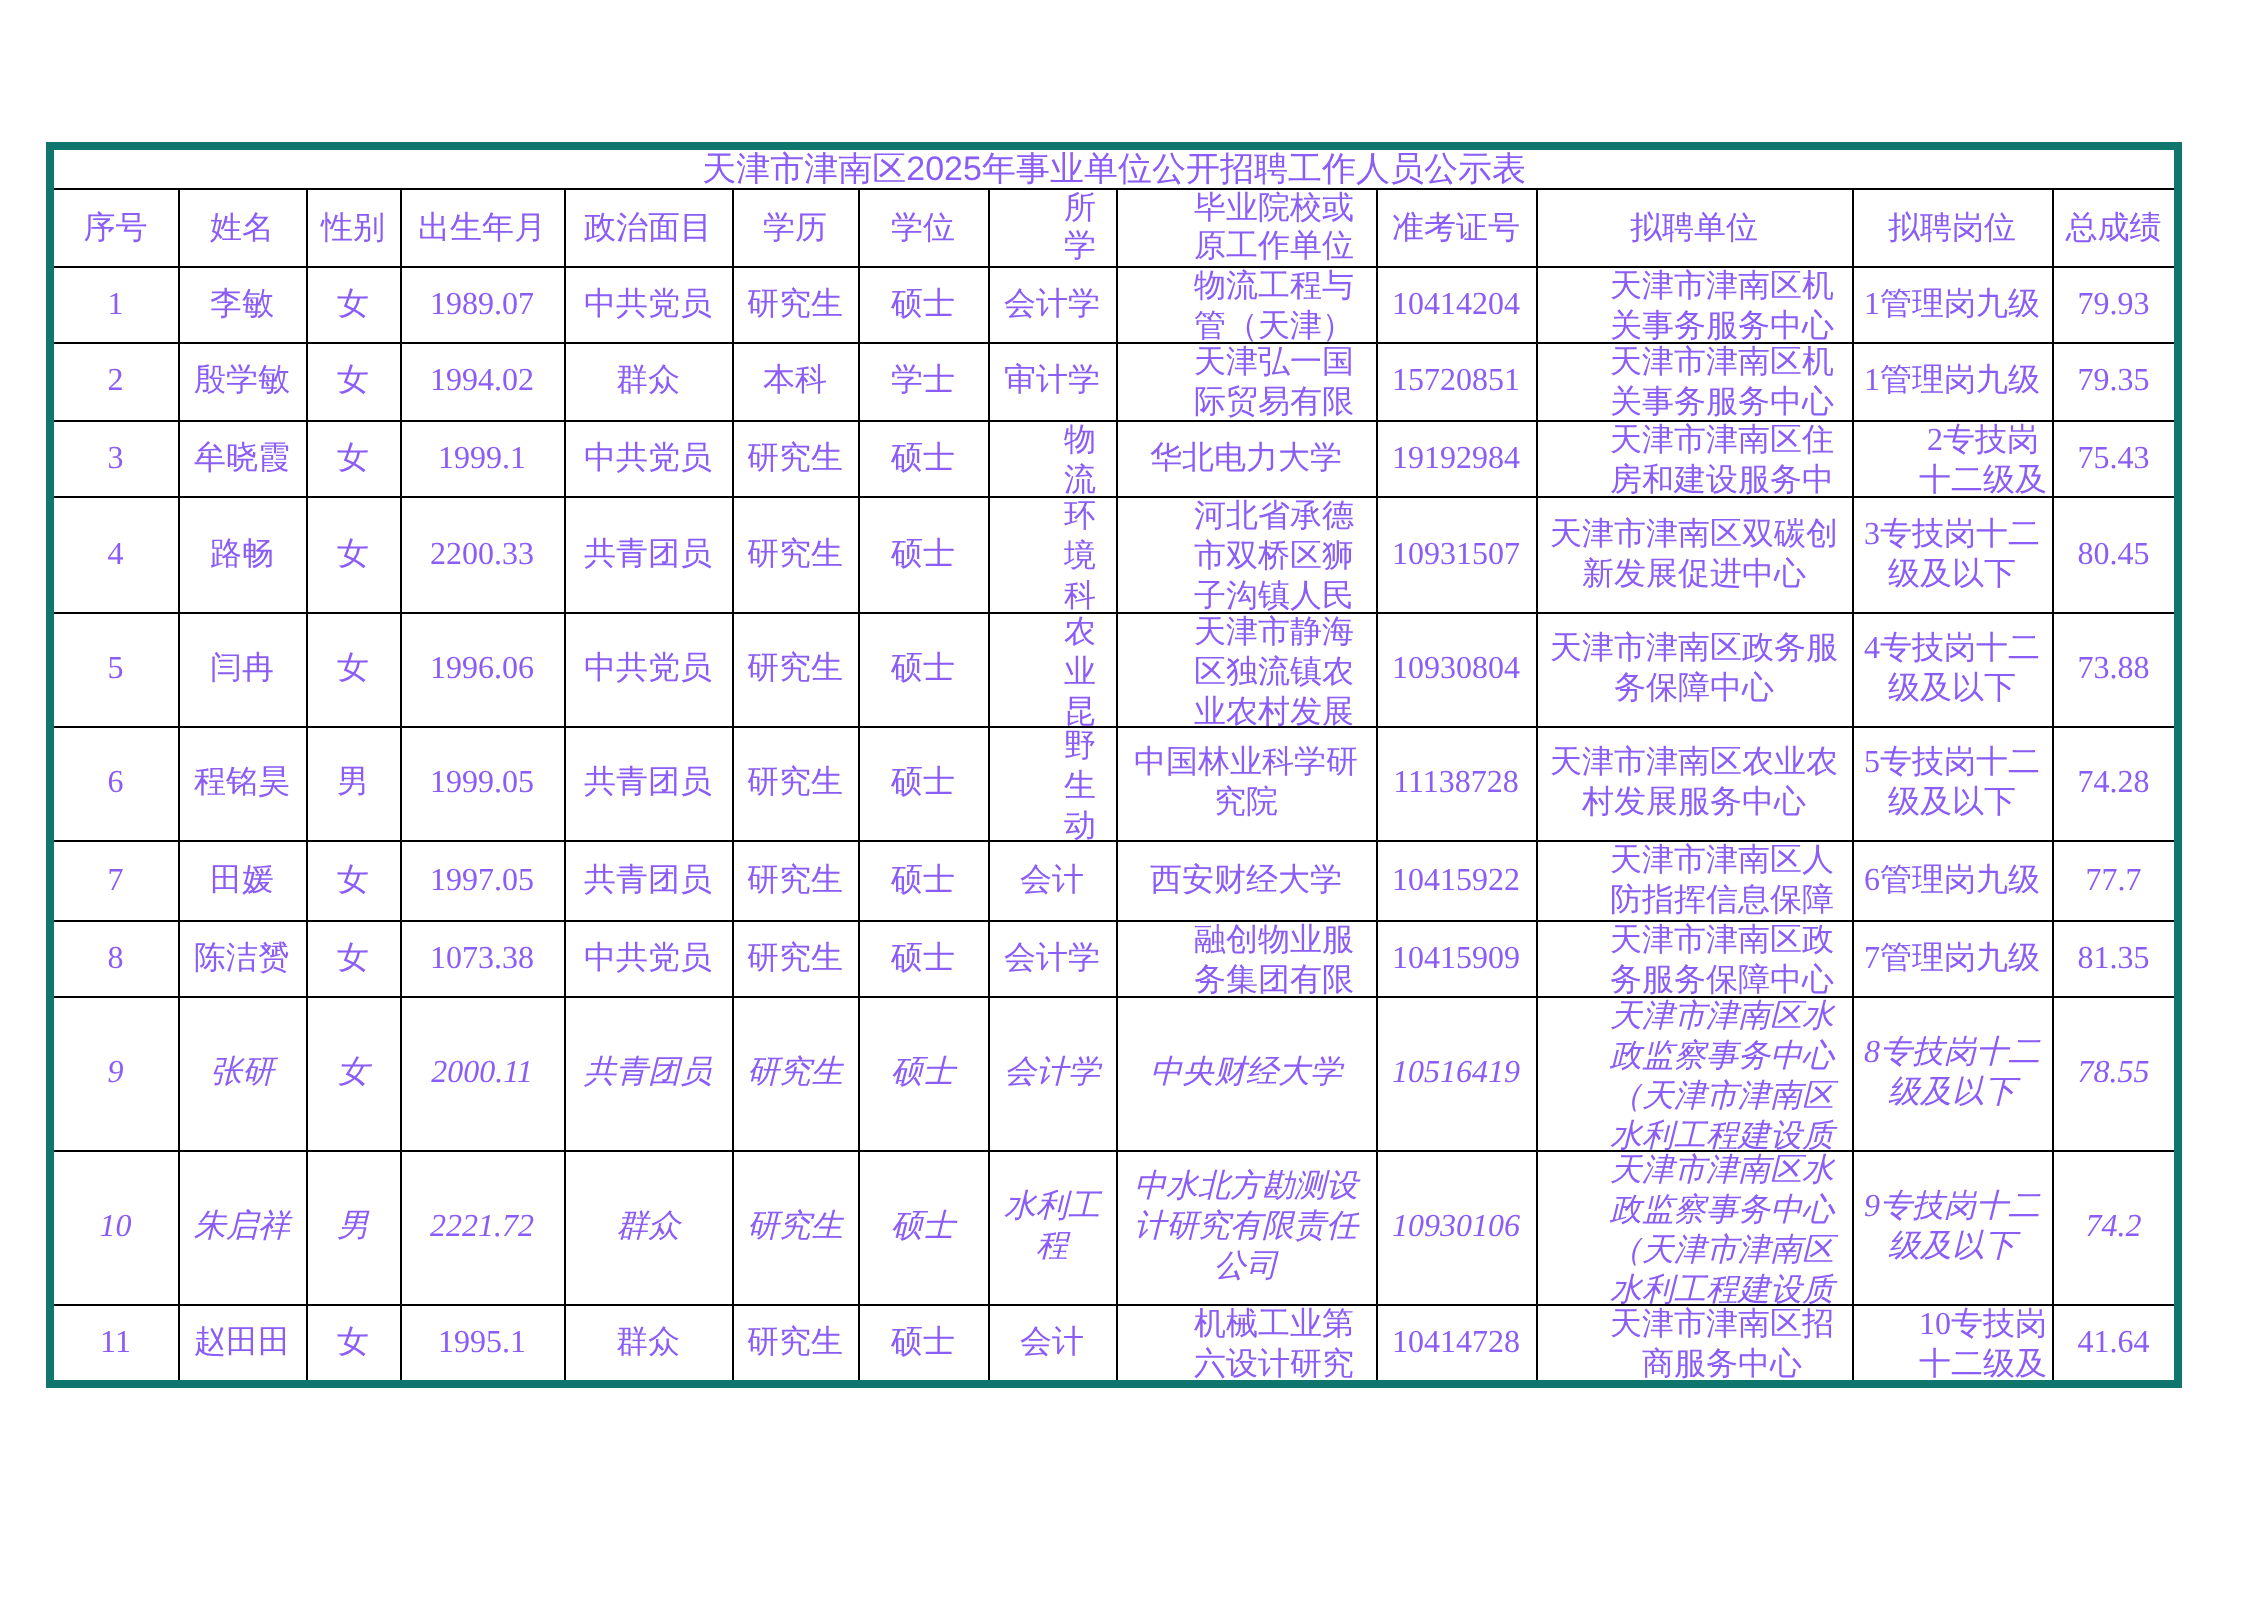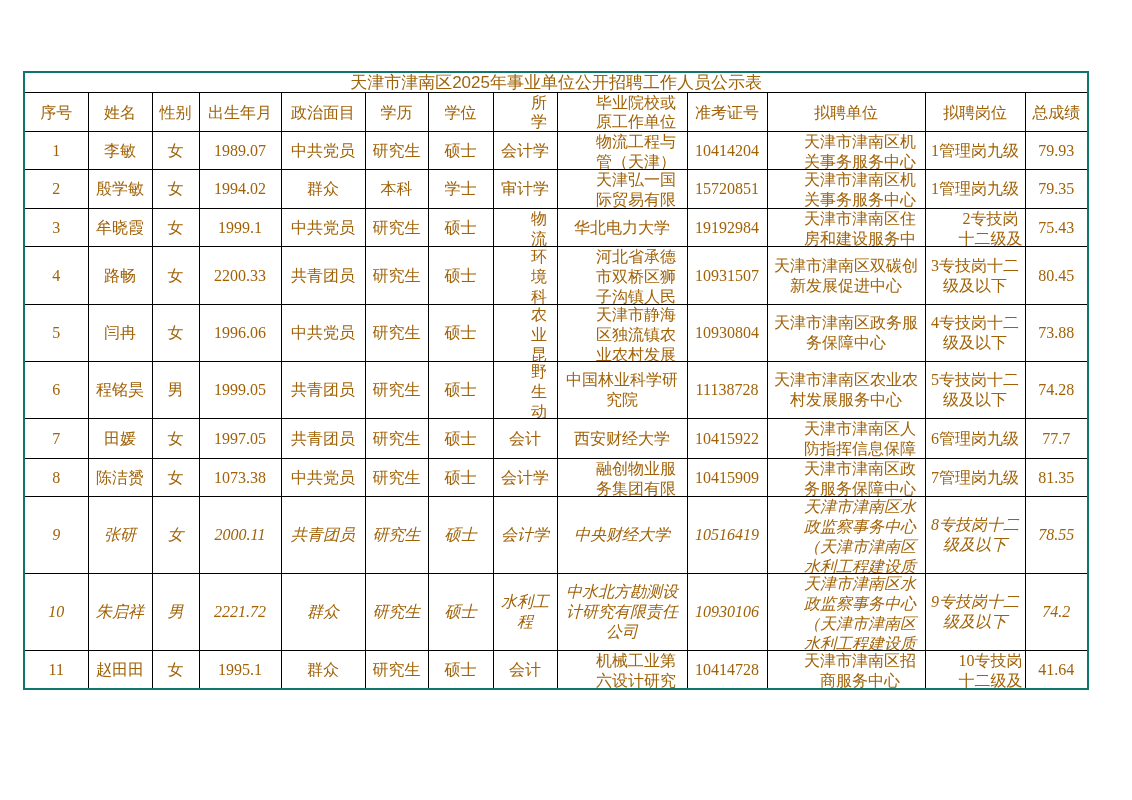--- a/index.html
+++ b/index.html
@@ -1,21 +1,21 @@
 <!DOCTYPE html>
 <html><head>
 <meta charset="utf-8">
 <style>
   html, body { margin: 0; padding: 0; background: #ffffff; }
   body { width: 1132px; height: 800px; position: relative; overflow: hidden; }
   .sheet {
     position: absolute; left: 23px; top: 71px;
     border-collapse: collapse; table-layout: fixed; width: 1066px;
-    border: 2px solid #0f766e;
-    color: #a16207;
+    border: 4px solid #0f766e;
+    color: #8b5cf6;
   }
   .sheet td {
     border: 1px solid #000;
     padding: 0 4px;
     text-align: center;
     vertical-align: middle;
     font-family: "Liberation Serif", "DejaVu Serif", serif;
     font-size: 16px;
     line-height: 20px;
     overflow: hidden;

